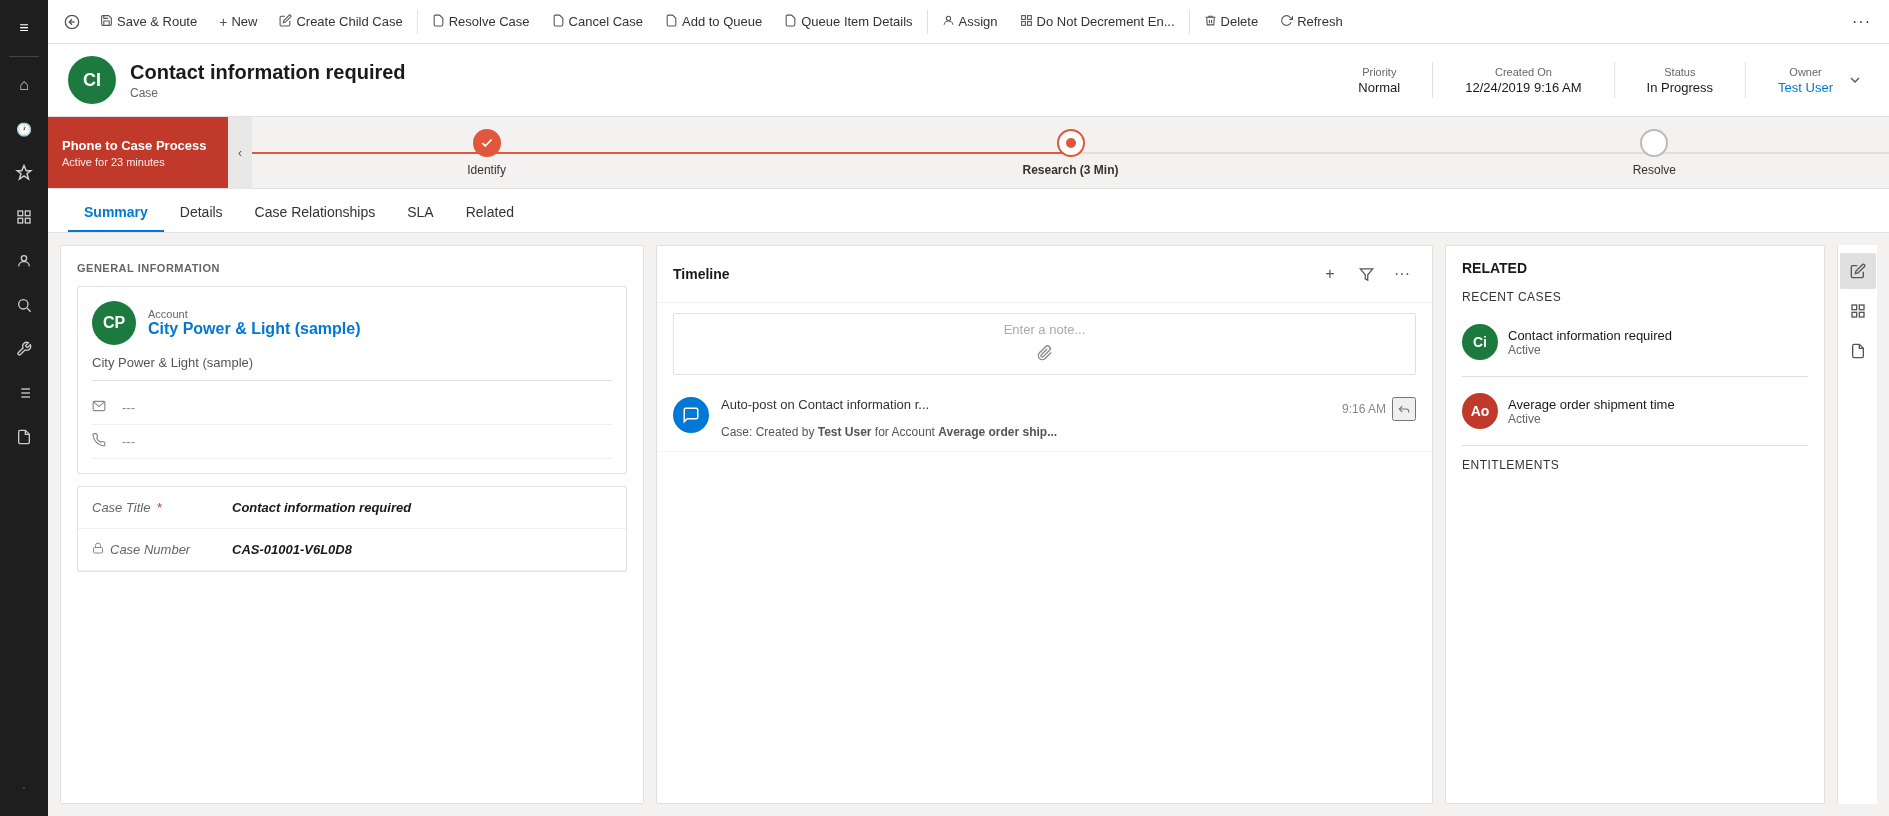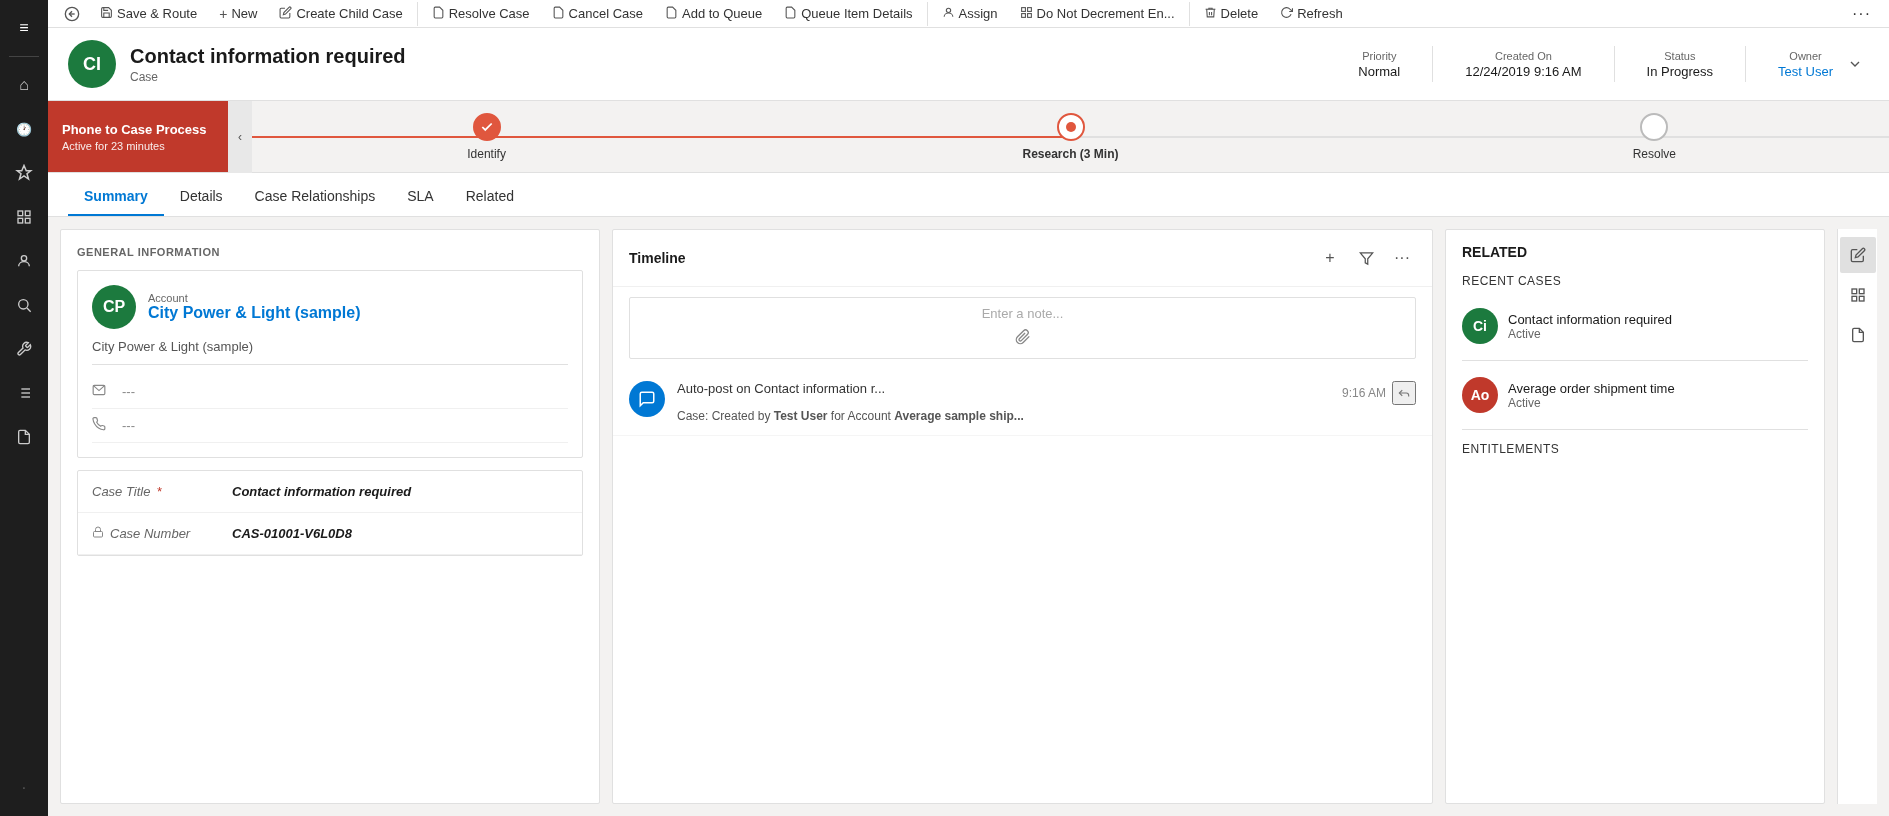--- a/index.html
+++ b/index.html
@@ -11,21 +11,21 @@
     
     .sidebar { width: 48px; background: #1e1e1e; display: flex; flex-direction: column; align-items: center; padding-top: 8px; gap: 4px; flex-shrink: 0; }
     .sidebar-icon { width: 40px; height: 40px; display: flex; align-items: center; justify-content: center; color: #ccc; font-size: 16px; cursor: pointer; border-radius: 4px; }
     .sidebar-icon.active { color: #fff; }
     .sidebar-divider { width: 30px; height: 1px; background: #444; margin: 4px 0; }
 
     
     .main-content { flex: 1; display: flex; flex-direction: column; overflow: hidden; }
 
     
-    .command-bar { background: #fff; border-bottom: 1px solid #e0e0e0; padding: 0 8px; display: flex; align-items: center; height: 28px; gap: 2px; flex-shrink: 0; }
+    .command-bar { background: #fff; border-bottom: 1px solid #e0e0e0; padding: 0 8px; display: flex; align-items: center; height: 44px; gap: 2px; flex-shrink: 0; }
     .cmd-btn { display: flex; align-items: center; gap: 4px; padding: 6px 10px; border: none; background: transparent; cursor: pointer; font-size: 13px; color: #333; border-radius: 2px; white-space: nowrap; }
     .cmd-btn .icon { font-size: 14px; color: #555; }
     .cmd-btn-separator { width: 1px; height: 24px; background: #e0e0e0; margin: 0 2px; }
     .cmd-more { margin-left: auto; }
 
     
     .record-header { background: #fff; padding: 12px 20px; display: flex; align-items: center; border-bottom: 1px solid #e0e0e0; flex-shrink: 0; }
     .record-avatar { width: 48px; height: 48px; border-radius: 50%; background: #1c7a3e; display: flex; align-items: center; justify-content: center; color: #fff; font-size: 18px; font-weight: 600; margin-right: 14px; flex-shrink: 0; }
     .record-title-area { flex: 1; }
     .record-title { font-size: 20px; font-weight: 600; color: #1a1a1a; }
@@ -60,21 +60,21 @@
     .tabs-bar { background: #fff; padding: 0 20px; border-bottom: 1px solid #e0e0e0; display: flex; align-items: flex-end; height: 44px; flex-shrink: 0; }
     .tab { padding: 10px 16px; cursor: pointer; font-size: 14px; color: #333; border-bottom: 2px solid transparent; }
     .tab.active { color: #0078d4; border-bottom: 2px solid #0078d4; font-weight: 600; }
 
     
     .content-area { display: flex; flex: 1; overflow: hidden; background: #f3f2f1; padding: 12px; gap: 12px; }
 
     
     .panel { background: #fff; border: 1px solid #e0e0e0; border-radius: 2px; }
 
-    .left-panel { width: 540px; flex-shrink: 0; overflow-y: auto; }
+    .left-panel { width: 584px; flex-shrink: 0; overflow-y: auto; }
     .center-panel { flex: 1; overflow-y: auto; }
     .right-panel { width: 380px; flex-shrink: 0; overflow-y: auto; }
 
     .panel-section { padding: 16px; }
     .panel-section-header { font-size: 11px; font-weight: 700; color: #666; letter-spacing: 0.5px; text-transform: uppercase; margin-bottom: 12px; }
 
     
     .account-card { border: 1px solid #e0e0e0; border-radius: 2px; padding: 14px; margin-bottom: 12px; }
     .account-header { display: flex; align-items: center; gap: 12px; margin-bottom: 10px; }
     .account-avatar { width: 44px; height: 44px; border-radius: 50%; background: #1c7a3e; display: flex; align-items: center; justify-content: center; color: #fff; font-size: 16px; font-weight: 600; flex-shrink: 0; }
@@ -473,21 +473,21 @@
                 <span class="timeline-item-time">9:16 AM</span>
                 <button class="timeline-item-action-btn">
                   <svg width="14" height="14" viewBox="0 0 24 24" fill="none" stroke="#777" stroke-width="2">
                       <polyline points="9,17 4,12 9,7"></polyline>
                       <path d="M20 18v-2a4 4 0 0 0-4-4H4"></path>
                     </svg>
                 </button>
               </div>
             </div>
             <div class="timeline-item-desc">
-              <span>Case: Created by </span><strong>Test User</strong><span> for Account </span><strong>Average sample ship...</strong>
+              <span>Case: Created by </span><strong>Test User</strong><span> for Account </span><strong>Average order ship...</strong>
             </div>
           </div>
         </div>
       </div>
 
       <div class="panel right-panel">
         <div class="related-section">
           <div style="font-size:14px; font-weight:700; color:#1a1a1a; margin-bottom:14px;">RELATED</div>
 
           <div class="related-section-title">RECENT CASES</div>

